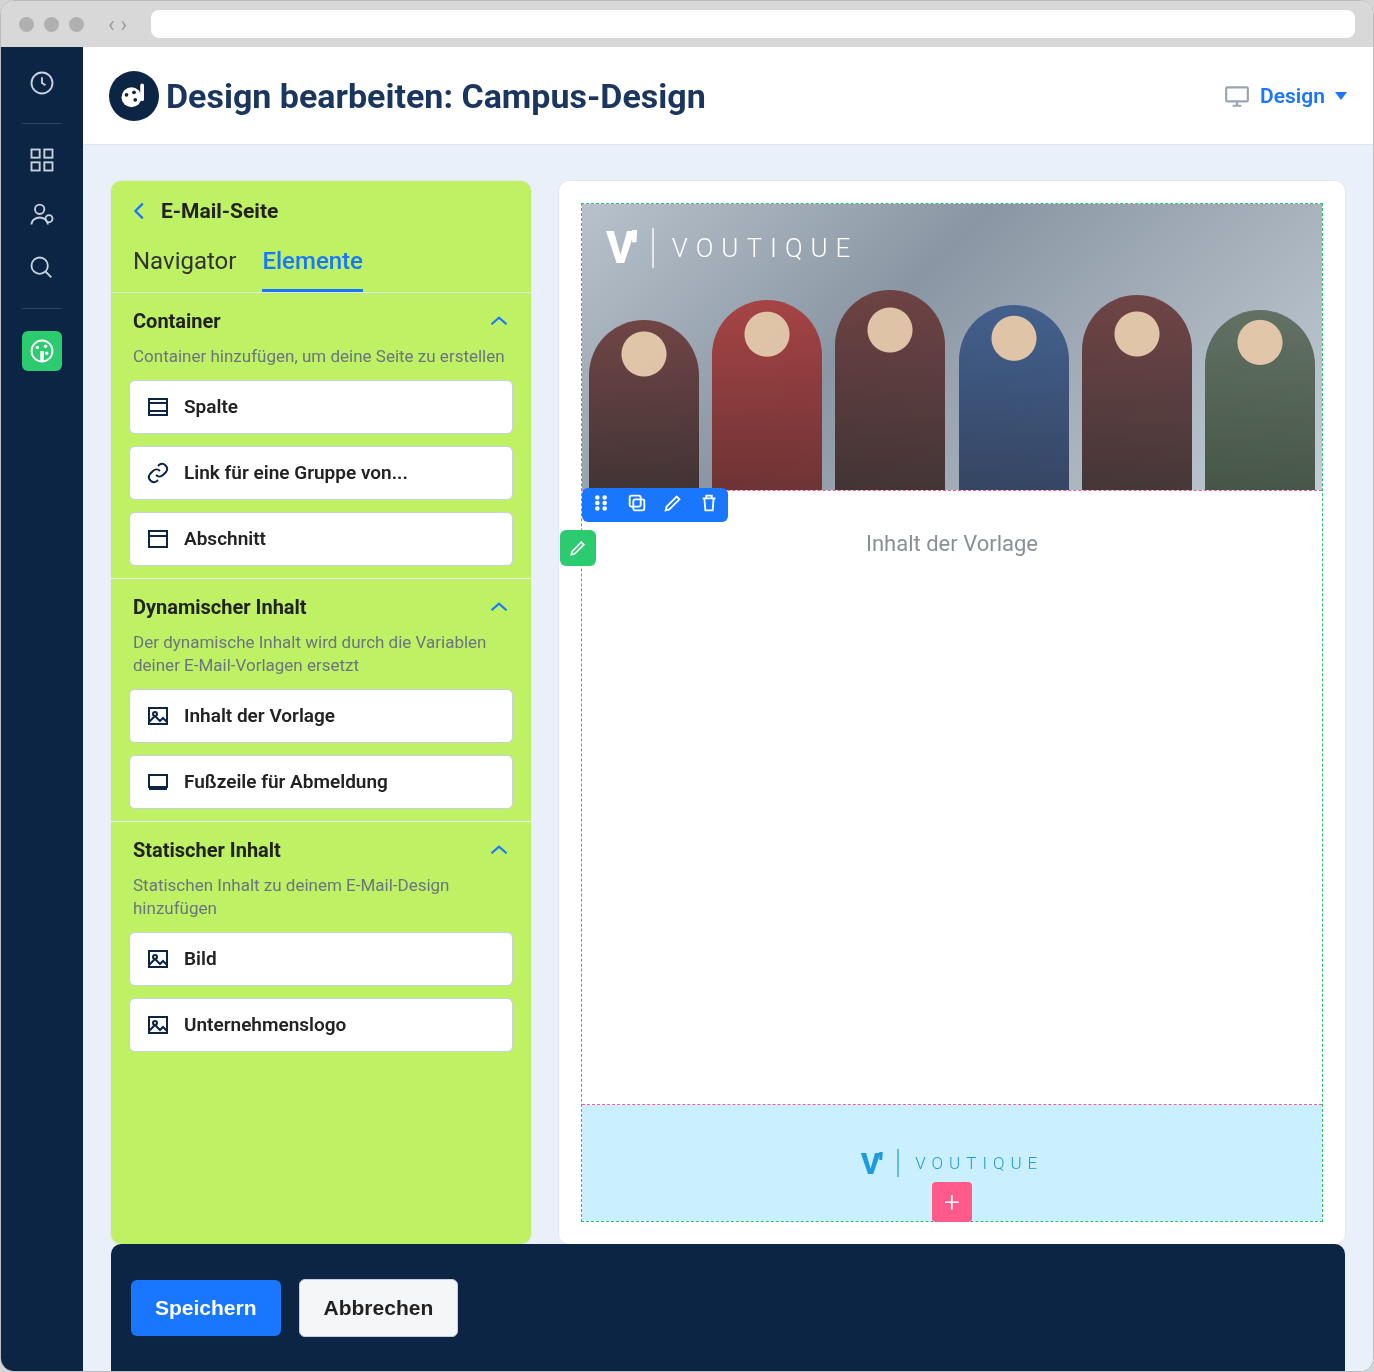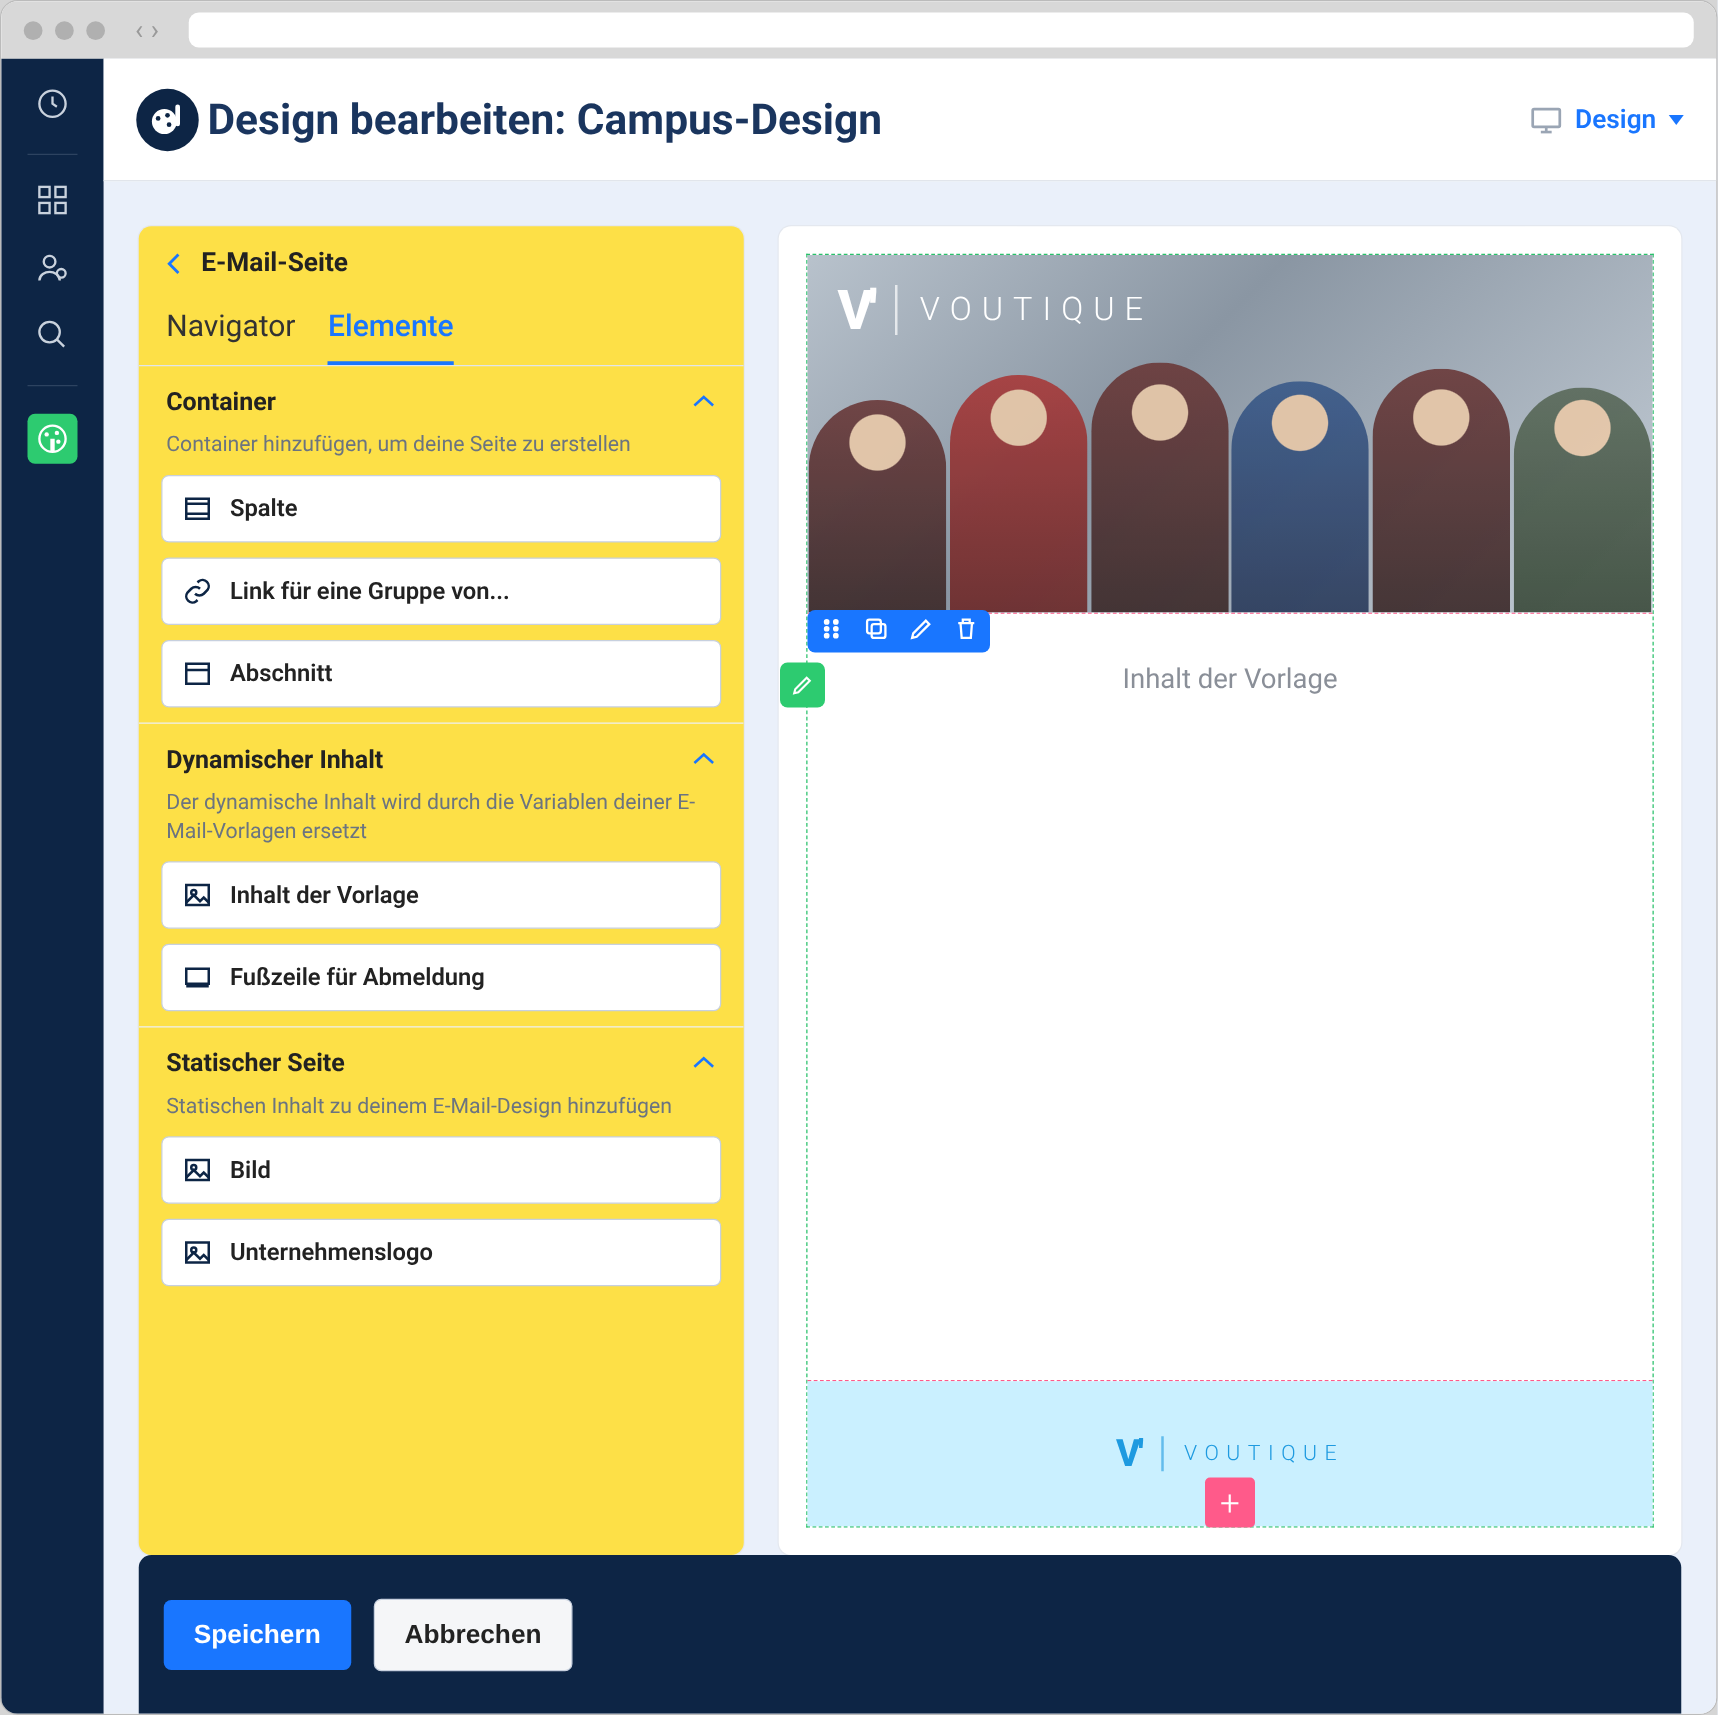--- a/index.html
+++ b/index.html
@@ -19,21 +19,21 @@
   .main { flex: 1; display: flex; flex-direction: column; background: #eaf0fa; }
   .pageheader { background: #fff; height: 98px; display: flex; align-items: center; padding: 0 26px; border-bottom: 1px solid #e1e5eb; }
   .pageheader .titlewrap { display: flex; align-items: center; gap: 7px; }
   .pageheader h1 { font-size: 34px; font-weight: 700; color: #1a355e; }
   .pageheader .logo { width: 50px; height: 50px; border-radius: 50%; background: #0d2545; display: flex; align-items: center; justify-content: center; }
   .pageheader .logo svg { width: 30px; height: 30px; fill: #fff; }
   .viewsel { margin-left: auto; display: flex; align-items: center; gap: 10px; color: #1976ff; font-weight: 600; font-size: 21px; cursor: pointer; }
   .viewsel svg { width: 26px; height: 22px; stroke: #9aa5b4; fill:none; stroke-width:2; }
   .viewsel .chev { width:0;height:0;border-left:6px solid transparent;border-right:6px solid transparent;border-top:8px solid #1976ff; }
   .workspace { flex: 1; display: flex; gap: 28px; padding: 36px 28px 0 28px; overflow: hidden; }
-  .panel { width: 484px; background: #fde047; border-radius: 10px; display: flex; flex-direction: column; overflow: hidden; box-shadow: 0 0 0 1px #e4e8ef; }
+  .panel { width: 420px; background: #bef264; border-radius: 10px; display: flex; flex-direction: column; overflow: hidden; box-shadow: 0 0 0 1px #e4e8ef; }
   .panel-head { display: flex; align-items: center; gap: 10px; padding: 18px 22px 14px 18px; }
   .panel-head svg { width: 22px; height: 22px; stroke: #1976ff; fill:none; stroke-width:2.5; }
   .panel-head span { font-size: 21px; font-weight: 700; color: #222; }
   .tabs { display: flex; border-bottom: 1px solid #e1e5eb; padding: 0 22px; gap: 26px; }
   .tab { padding: 10px 0 14px 0; font-size: 24px; color: #333; cursor: pointer; }
   .tab.active { color: #1976ff; border-bottom: 3px solid #1976ff; font-weight:500; }
   .panel-body { flex: 1; overflow-y: auto; position: relative; }
   .panel-body::-webkit-scrollbar{width:8px}.panel-body::-webkit-scrollbar-thumb{background:#d0d5dd;border-radius:4px}
   .section-head { display:flex; align-items:center; justify-content:space-between; padding: 16px 22px 12px 22px; cursor:pointer; border-top:1px solid #eef0f4; }
   .section-head:first-child{border-top:none}
@@ -198,21 +198,21 @@
               </div>
             <div class="elem-btn">
                 <svg viewBox="0 0 24 24">
                   <rect x="3" y="5" width="18" height="12"></rect>
                   <rect x="3" y="17" width="18" height="3" fill="#0d2545" stroke="none"></rect>
                 </svg>
                 <span>Fußzeile für Abmeldung</span>
               </div>
 
             <div class="section-head">
-              <h3>Statischer Seite</h3>
+              <h3>Statischer Inhalt</h3>
               <svg viewBox="0 0 24 14">
                   <path d="M3 11l9-8 9 8"></path>
                 </svg>
             </div>
             <div class="section-desc">Statischen Inhalt zu deinem E-Mail-Design hinzufügen</div>
             <div class="elem-btn">
                 <svg viewBox="0 0 24 24">
                   <rect x="3" y="4" width="18" height="16"></rect>
                   <circle cx="9" cy="10" r="2"></circle>
                   <path d="M3 18l6-6 5 5 3-3 4 4"></path>

